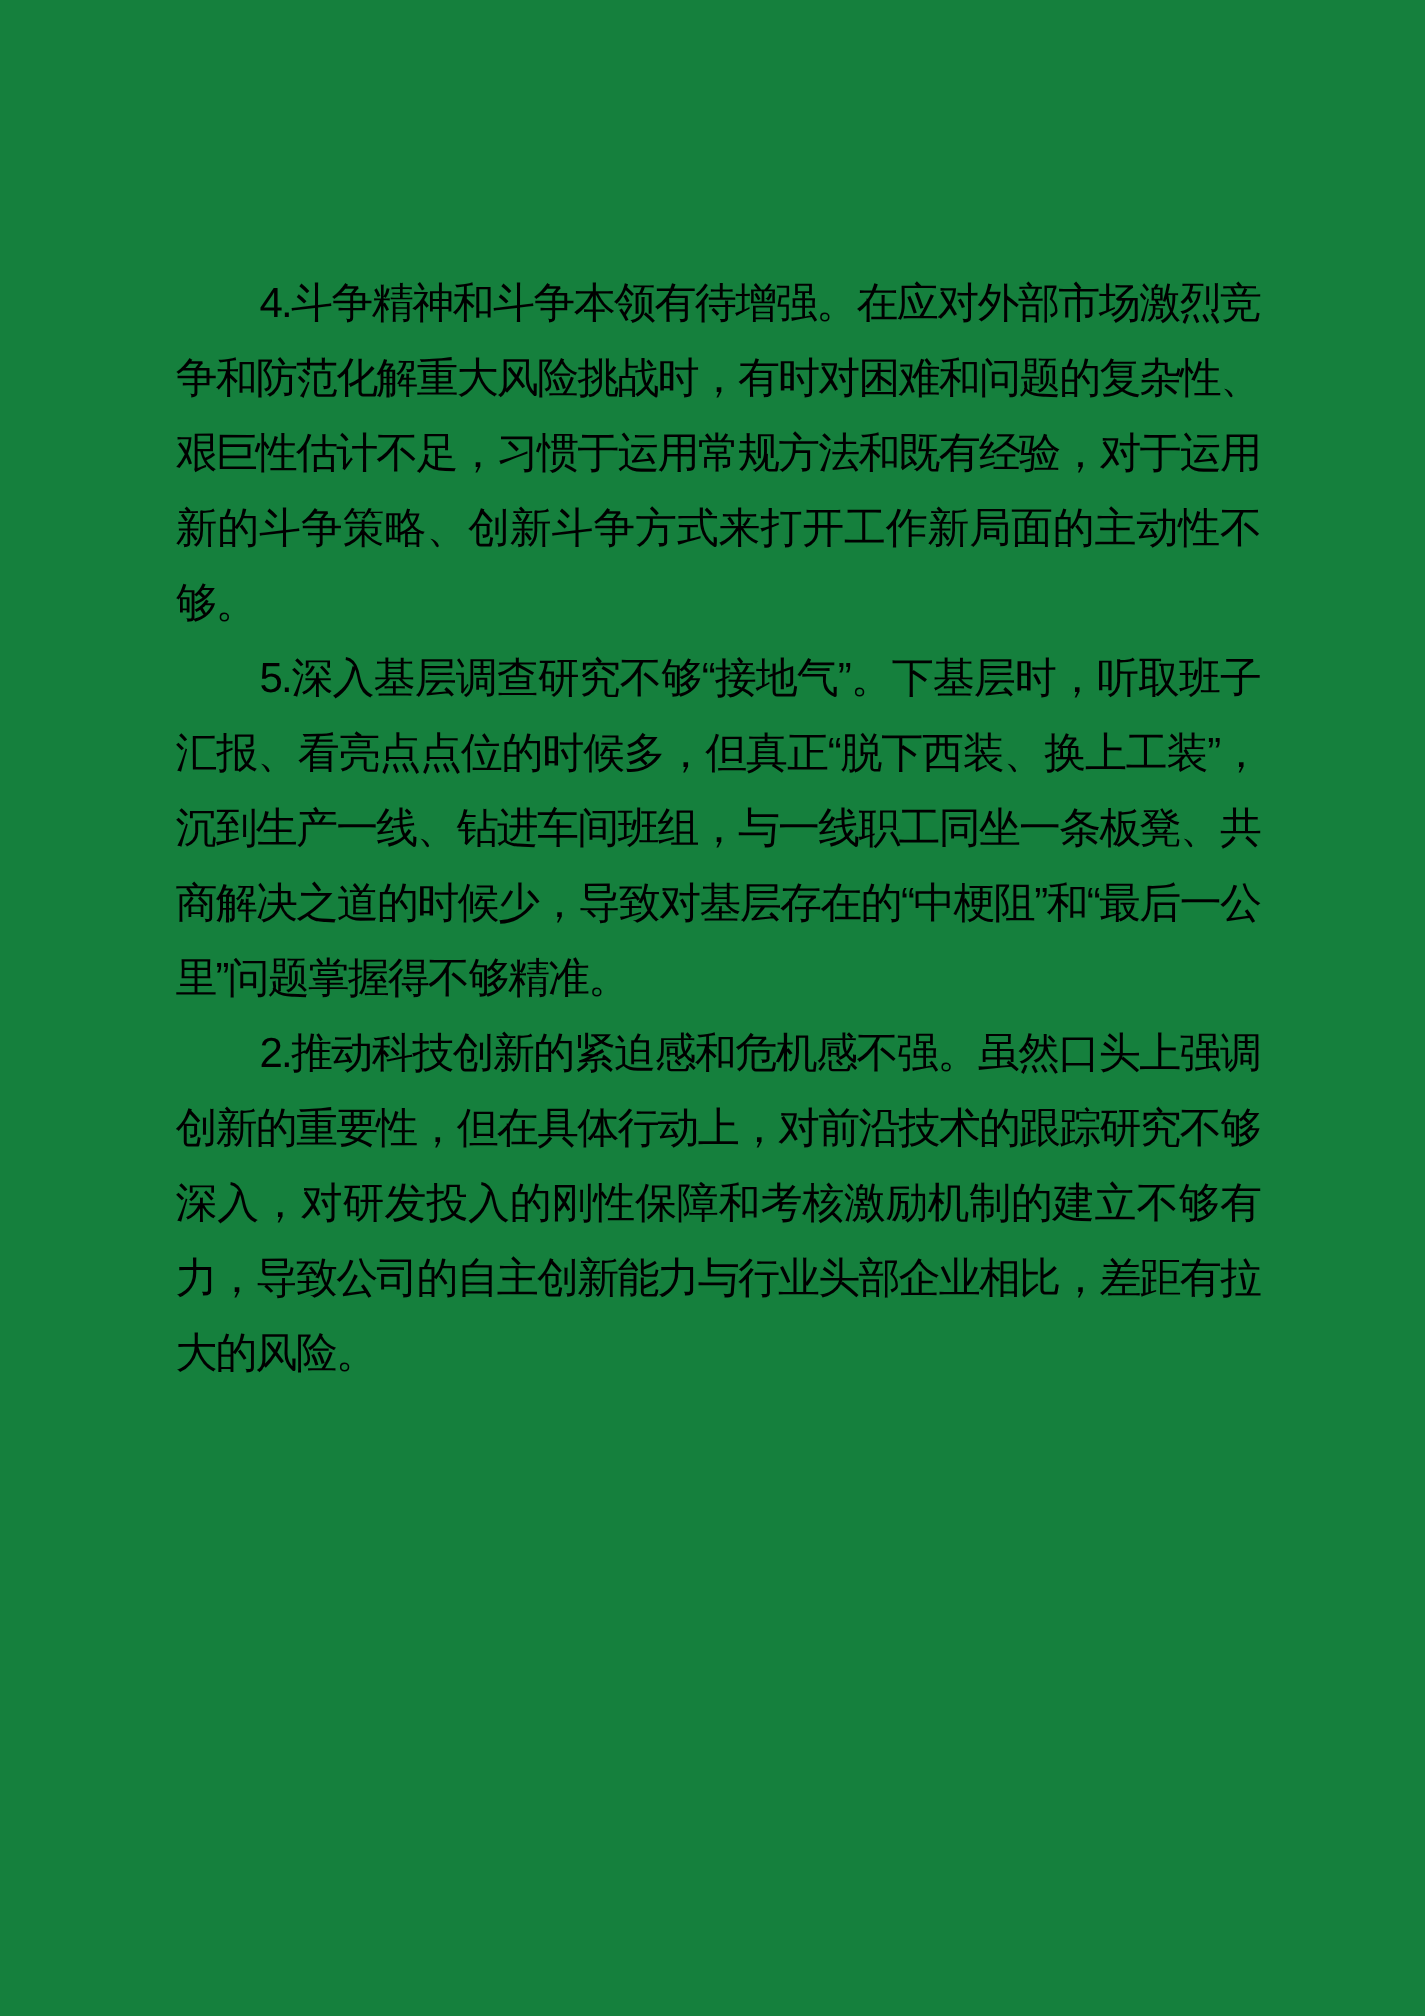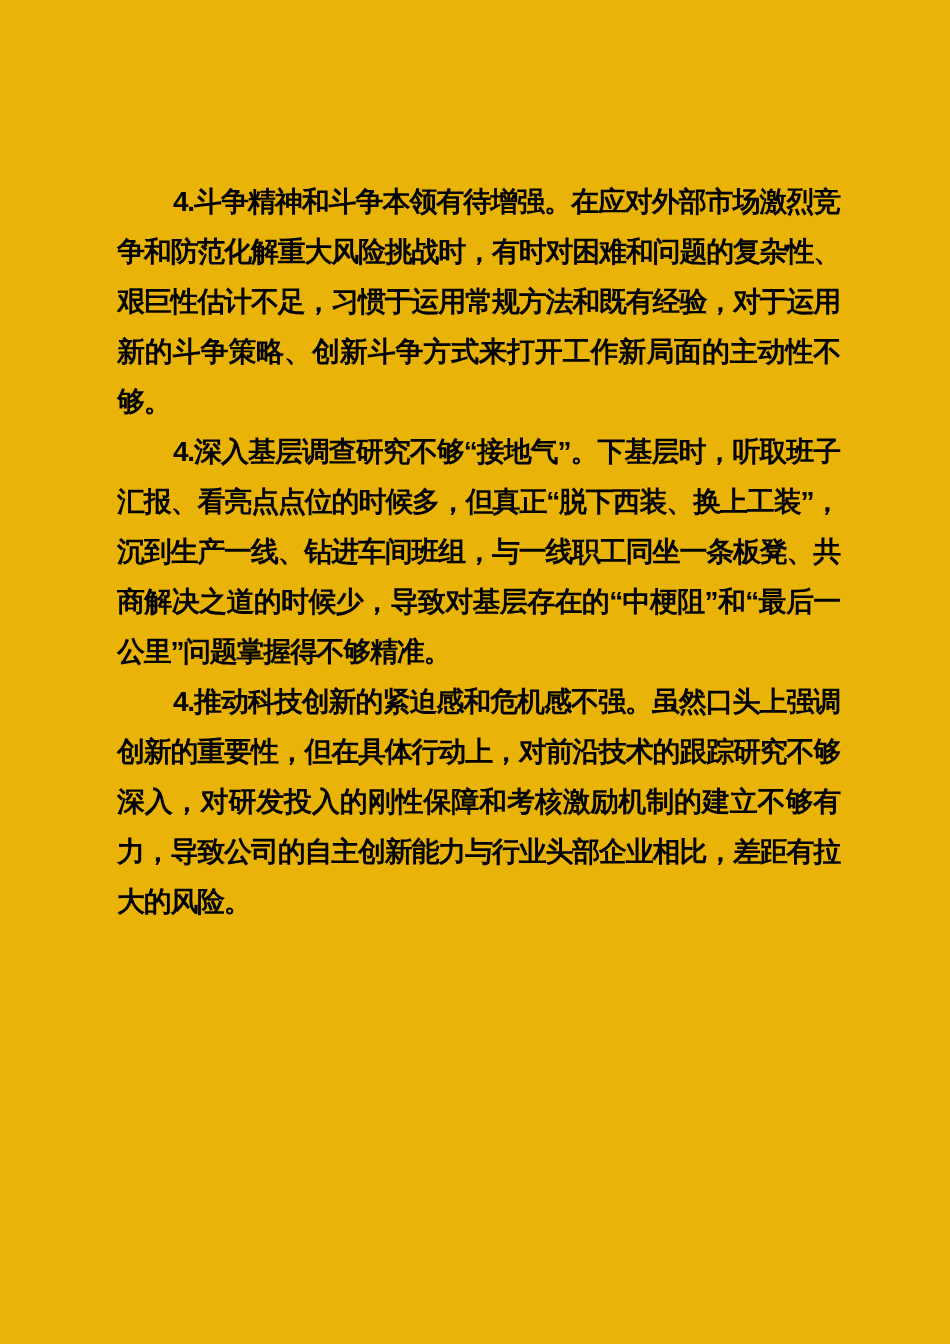--- a/index.html
+++ b/index.html
@@ -4,23 +4,22 @@
 <style>
   html, body {
     margin: 0;
     padding: 0;
     background: #ffffff;
   }
   .page {
     position: relative;
     width: 950px;
     height: 1344px;
-    background: #eab308;
+    background: #15803d;
     overflow: hidden;
-    font-weight: bold;
   }
   .doc-content {
     position: absolute;
     left: 117px;
     top: 177px;
     width: 723px;
   }
   .para {
     margin: 0;
     padding: 0;
@@ -34,16 +33,16 @@
     text-indent: 2em;
     word-break: break-all;
   }
 </style>
 </head>
 <body>
 
 <div class="page">
   <div class="doc-content">
     <p class="para">4.斗争精神和斗争本领有待增强。在应对外部市场激烈竞争和防范化解重大风险挑战时，有时对困难和问题的复杂性、艰巨性估计不足，习惯于运用常规方法和既有经验，对于运用新的斗争策略、创新斗争方式来打开工作新局面的主动性不够。</p>
-    <p class="para">4.深入基层调查研究不够“接地气”。下基层时，听取班子汇报、看亮点点位的时候多，但真正“脱下西装、换上工装”，沉到生产一线、钻进车间班组，与一线职工同坐一条板凳、共商解决之道的时候少，导致对基层存在的“中梗阻”和“最后一公里”问题掌握得不够精准。</p>
-    <p class="para">4.推动科技创新的紧迫感和危机感不强。虽然口头上强调创新的重要性，但在具体行动上，对前沿技术的跟踪研究不够深入，对研发投入的刚性保障和考核激励机制的建立不够有力，导致公司的自主创新能力与行业头部企业相比，差距有拉大的风险。</p>
+    <p class="para">5.深入基层调查研究不够“接地气”。下基层时，听取班子汇报、看亮点点位的时候多，但真正“脱下西装、换上工装”，沉到生产一线、钻进车间班组，与一线职工同坐一条板凳、共商解决之道的时候少，导致对基层存在的“中梗阻”和“最后一公里”问题掌握得不够精准。</p>
+    <p class="para">2.推动科技创新的紧迫感和危机感不强。虽然口头上强调创新的重要性，但在具体行动上，对前沿技术的跟踪研究不够深入，对研发投入的刚性保障和考核激励机制的建立不够有力，导致公司的自主创新能力与行业头部企业相比，差距有拉大的风险。</p>
   </div>
 </div>
 
 </body></html>

